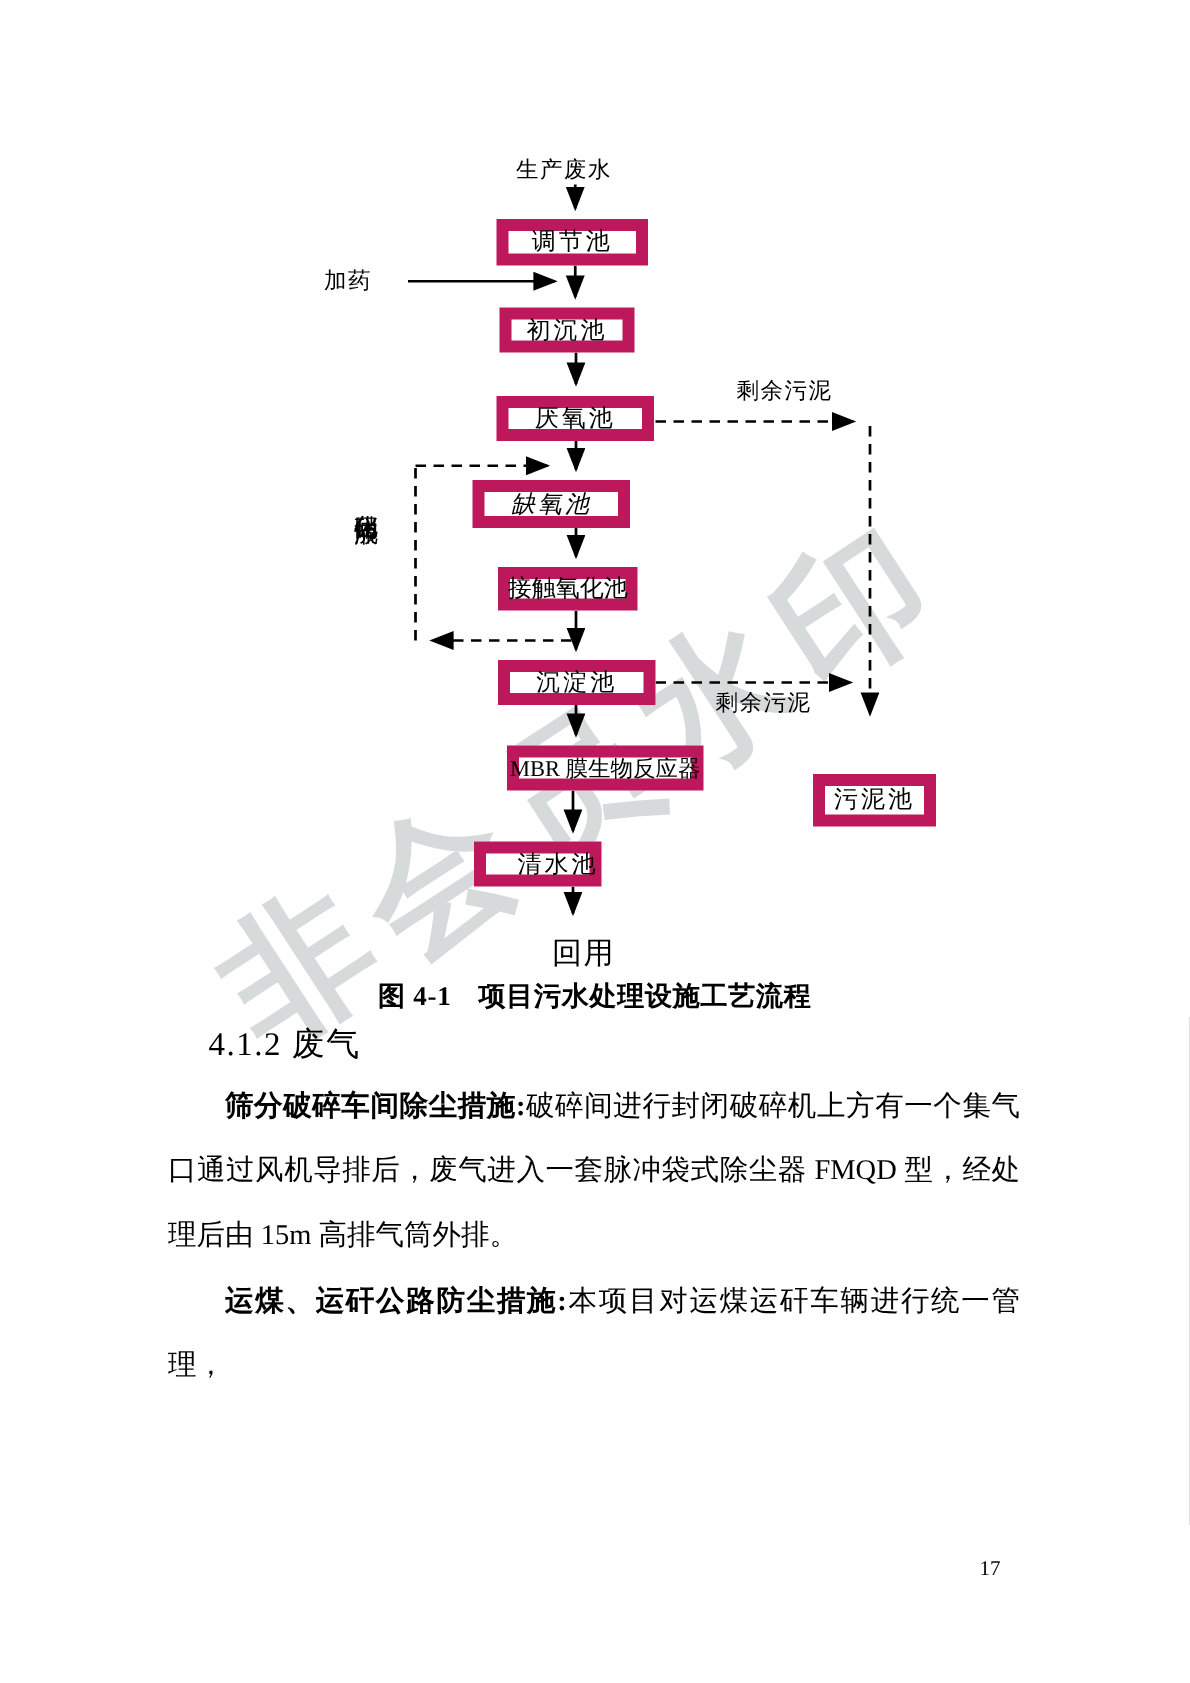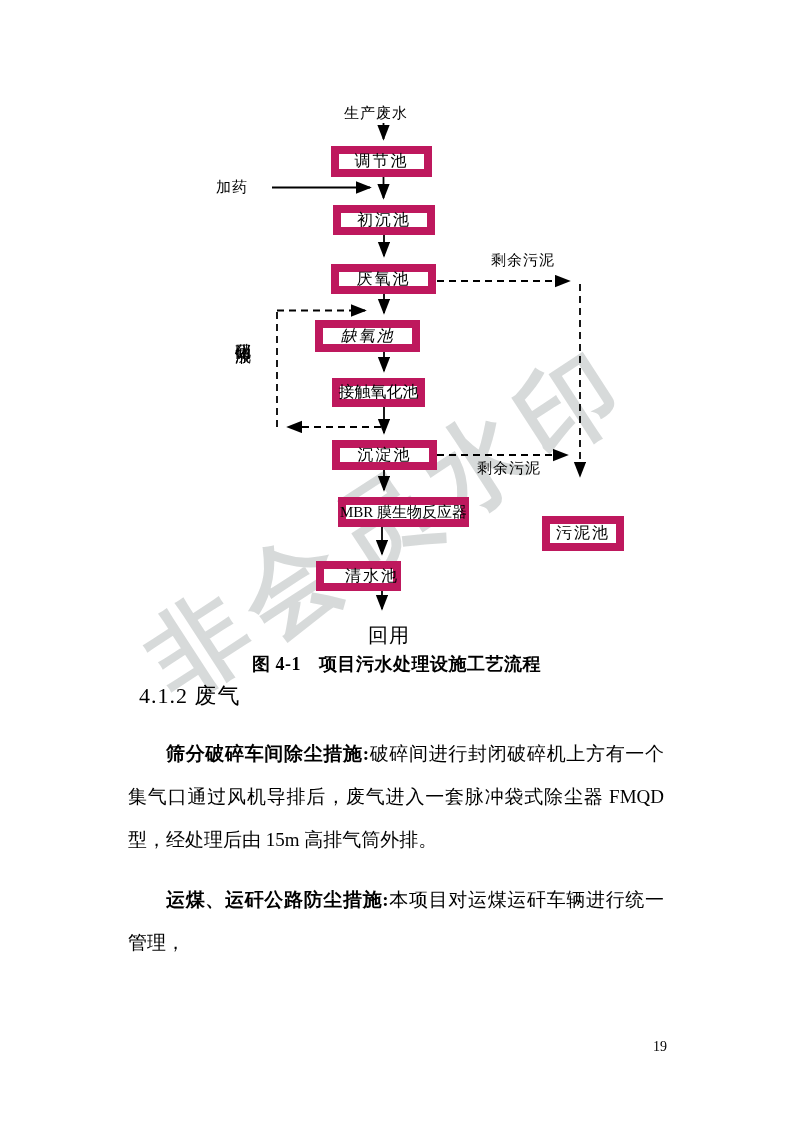--- a/index.html
+++ b/index.html
@@ -33,21 +33,21 @@
   }
   .caption .cap-title { margin-left:18px; }
   .heading {
     position:absolute; top:681px; left:139px; z-index:2;
     font-size:22px; letter-spacing:1px;
   }
   .content {
     position:absolute; top:716px; left:112px; width:568px; z-index:2;
     font-size:19px; line-height:43.2px; text-align:justify; text-justify:inter-ideograph;
   }
-  .content p { margin:16px; text-indent:2em; }
+  .content p { margin:0; text-indent:2em; }
   .lead { font-weight:bold; }
   .page-number { position:absolute; top:1039px; left:653px; font-size:14px; z-index:2; }
 </style>
 </head>
 <body>
 
 <div class="page">
 
   <svg class="wm-svg" width="793" height="1122" viewBox="0 0 793 1122" aria-hidden="true">
     <text class="wm-text" x="176" y="700" font-size="98" fill="rgba(150,158,158,0.38)" transform="rotate(-33 176 700)">非会员水印</text>
@@ -86,36 +86,36 @@
     </svg>
 
     <div class="flabel center" style="left:340px;top:104px;width:72px;">生产废水</div>
     <div class="flabel" style="left:216px;top:178px;">加药</div>
     <div class="flabel" style="left:491px;top:251px;">剩余污泥</div>
     <div class="flabel" style="left:477px;top:459px;">剩余污泥</div>
     <div class="flabel vertical-label" style="left:233px;top:330px;height:92px;">硝化回流液</div>
     <div class="flabel center" style="left:367px;top:622px;width:44px;font-size:20px;">回用</div>
 
     <div class="fbox" style="left:331px;top:146px;width:101px;height:31px;">调节池</div>
-    <div class="fbox" style="left:333px;top:205px;width:102px;height:30px;">初沉池</div>
+    <div class="fbox" style="left:333px;top:205px;width:90px;height:30px;">初沉池</div>
     <div class="fbox" style="left:331px;top:264px;width:105px;height:30px;">厌氧池</div>
     <div class="fbox" style="left:315px;top:320px;width:105px;height:32px;font-style:italic;">缺氧池</div>
     <div class="fbox" style="left:332px;top:378px;width:93px;height:29px;letter-spacing:0;text-align:center;">接触氧化池</div>
     <div class="fbox" style="left:332px;top:440px;width:105px;height:30px;">沉淀池</div>
     <div class="fbox" style="left:322px;top:497px;width:131px;height:30px;font-size:15px;letter-spacing:0;margin-left:16px;">MBR 膜生物反应器</div>
     <div class="fbox" style="left:316px;top:561px;width:85px;height:30px;padding-left:27px;">清水池</div>
     <div class="fbox" style="left:542px;top:516px;width:82px;height:35px;">污泥池</div>
   </div>
 
   <div class="caption">
     <span class="cap-no">图 4-1</span><span class="cap-title">项目污水处理设施工艺流程</span>
   </div>
 
   <div class="heading">4.1.2 废气</div>
 
   <div class="content">
     <p><span class="lead">筛分破碎车间除尘措施:</span><span>破碎间进行封闭破碎机上方有一个集气口通过风机导排后，废气进入一套脉冲袋式除尘器 FMQD 型，经处理后由 15m 高排气筒外排。</span></p>
     <p><span class="lead">运煤、运矸公路防尘措施:</span><span>本项目对运煤运矸车辆进行统一管理，</span></p>
   </div>
 
-  <div class="page-number">19</div>
+  <div class="page-number">17</div>
 
 </div>
 
 </body></html>

